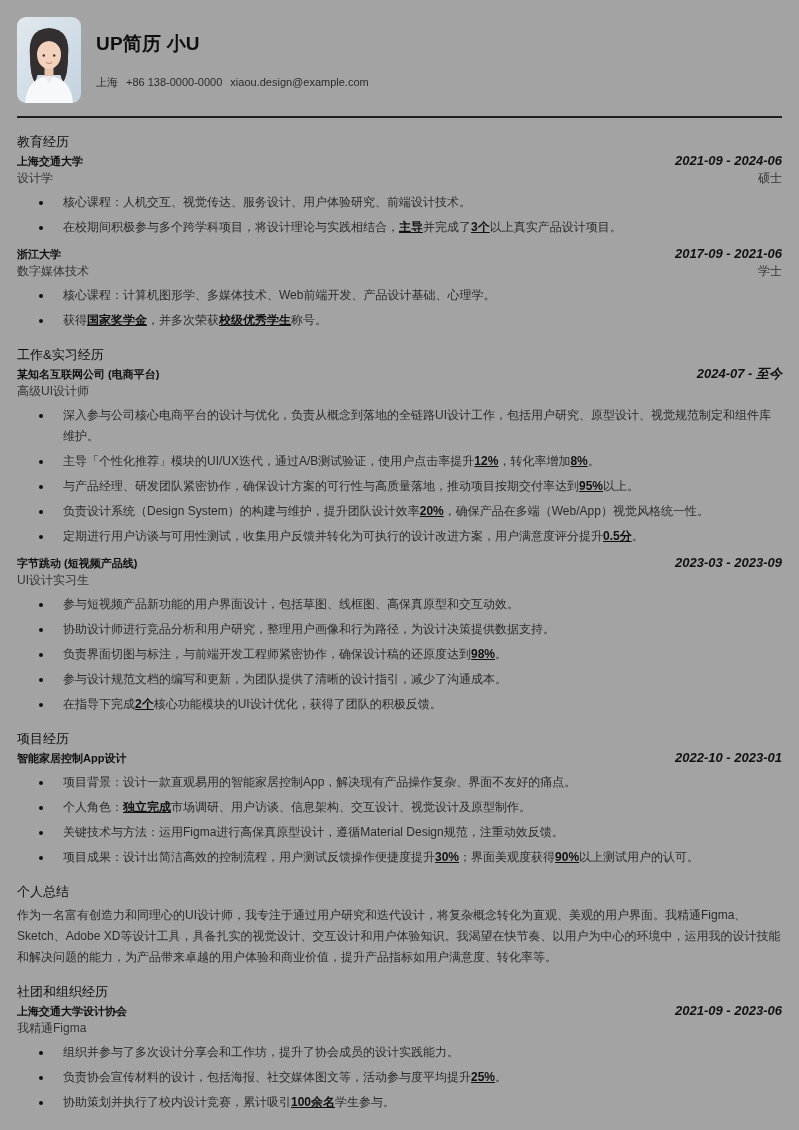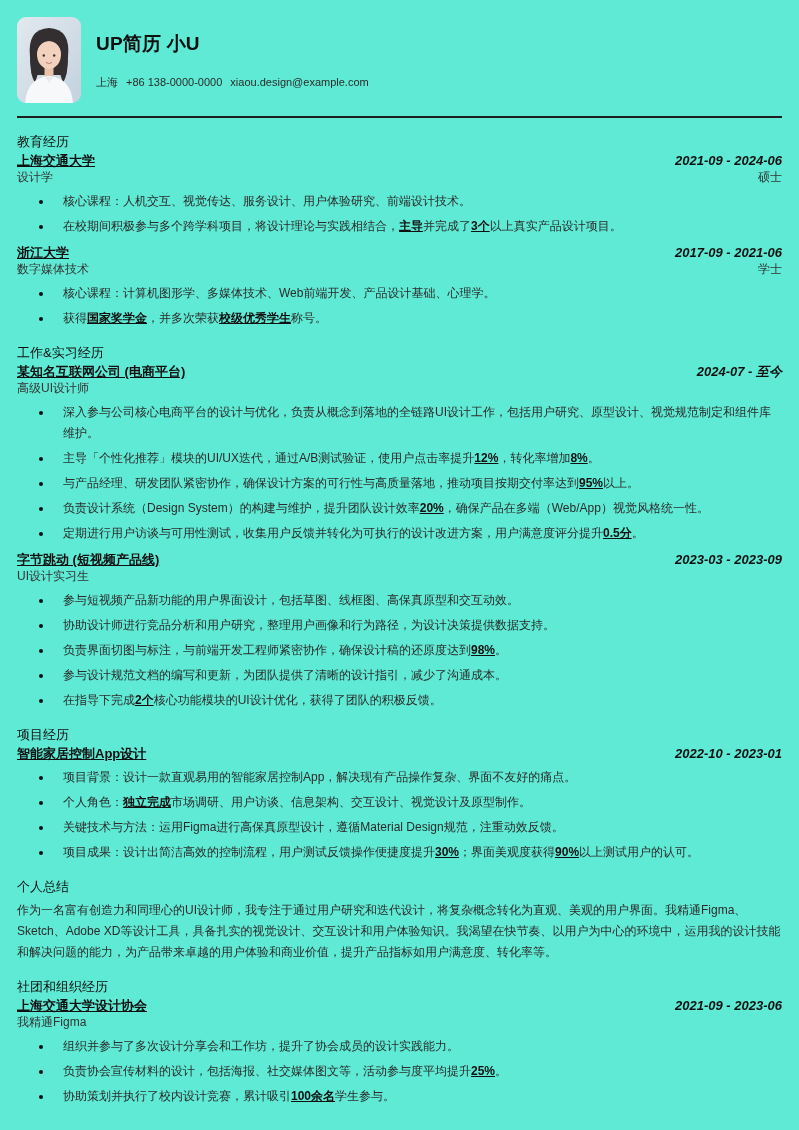--- a/index.html
+++ b/index.html
@@ -1,19 +1,19 @@
 <!DOCTYPE html>
 <html><head>
 <meta charset="utf-8">
 <style>
   * { margin: 0; padding: 0; box-sizing: border-box; }
   html, body { background: #e9e9e9; }
   .page {
     width: 799px; height: 1130px; margin: 0 auto;
-    background: #5eead4;
+    background: #a3a3a3;
     padding: 17px 17px 16px 17px;
     overflow: hidden;
     font-family: "Liberation Sans", "DejaVu Sans", sans-serif;
     color: #2b2b2b;
     position: relative;
   }
   
   .header { display: flex; align-items: center; height: 86px; }
   .avatar {
     width: 64px; height: 86px; flex: none;
@@ -23,21 +23,21 @@
   .id-block { margin-left: 15px; }
   .name { font-size: 19px; font-weight: 700; color: #0f0f0f; letter-spacing: .2px; }
   .contact { margin-top: 18px; font-size: 11px; color: #2b2b2b; display: flex; gap: 8px; align-items: baseline; }
   .divider { border: none; border-top: 2px solid #1f1f1f; margin-top: 13px; }
   
   .section { margin-top: 15px; }
   .sec-title { font-size: 13px; line-height: 17px; font-weight: 400; color: #0f0f0f; }
   .sec-body > .entry { margin-top: 7px; }
   .sec-body > .entry:first-child { margin-top: 2px; }
   .row { display: flex; justify-content: space-between; align-items: baseline; }
-  .entry-title { font-size: 13px; font-weight: 700; color: #101010; line-height: 17px; text-decoration: underline; }
+  .entry-title { font-size: 11px; font-weight: 700; color: #101010; line-height: 17px; }
   .entry-date { font-size: 13px; font-weight: 700; color: #101010; line-height: 17px; white-space: nowrap; font-style: italic; }
   .sub { font-size: 12px; color: #333333; line-height: 17px; }
   ul.bullets { list-style: none; margin-top: 5px; padding-left: 46px; }
   ul.bullets li { position: relative; font-size: 12px; line-height: 21px; margin-bottom: 4px; color: #2b2b2b; }
   ul.bullets li::before {
     content: ""; position: absolute; left: -24px; top: 8.5px;
     width: 4px; height: 4px; border-radius: 50%; background: #111111;
   }
   b { font-weight: 700; color: #101010; text-decoration: underline; }
   .summary { margin-top: 5px; font-size: 12px; line-height: 21px; color: #2b2b2b; }

